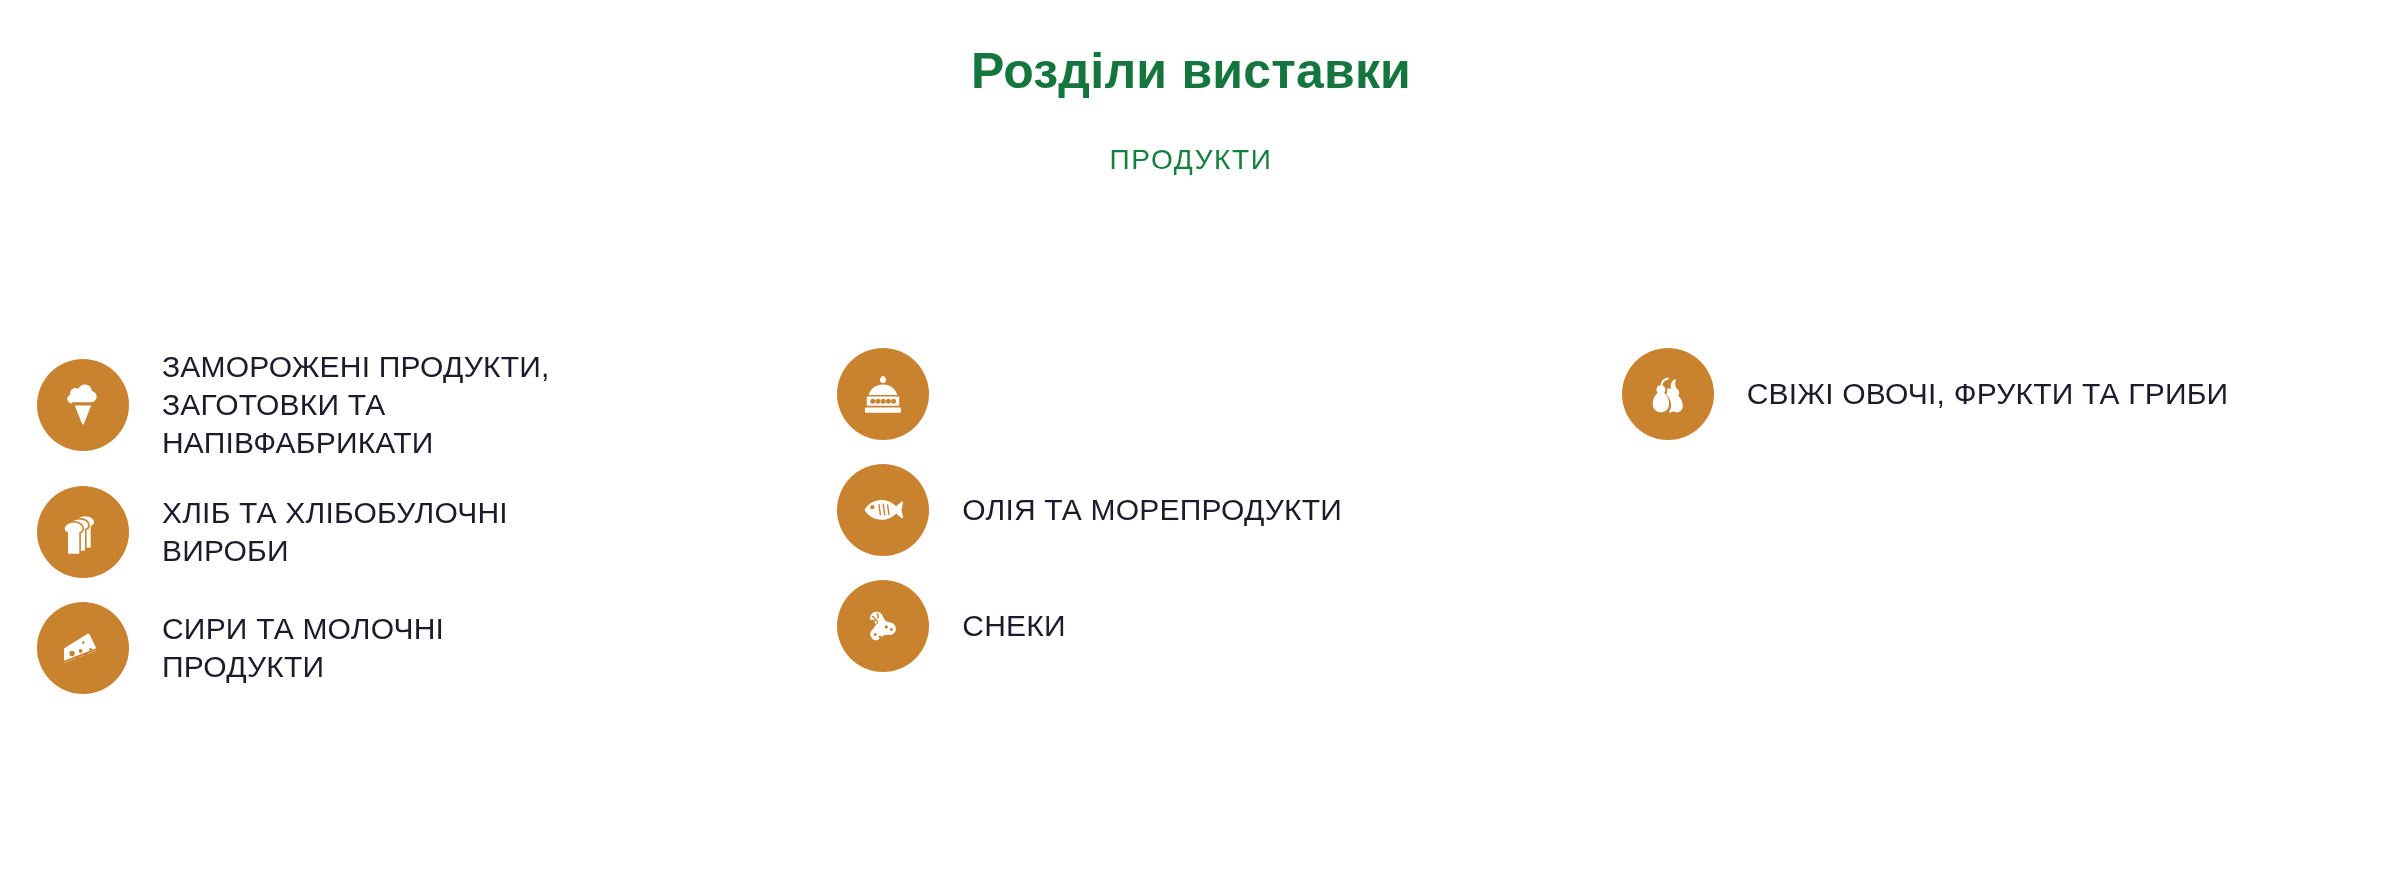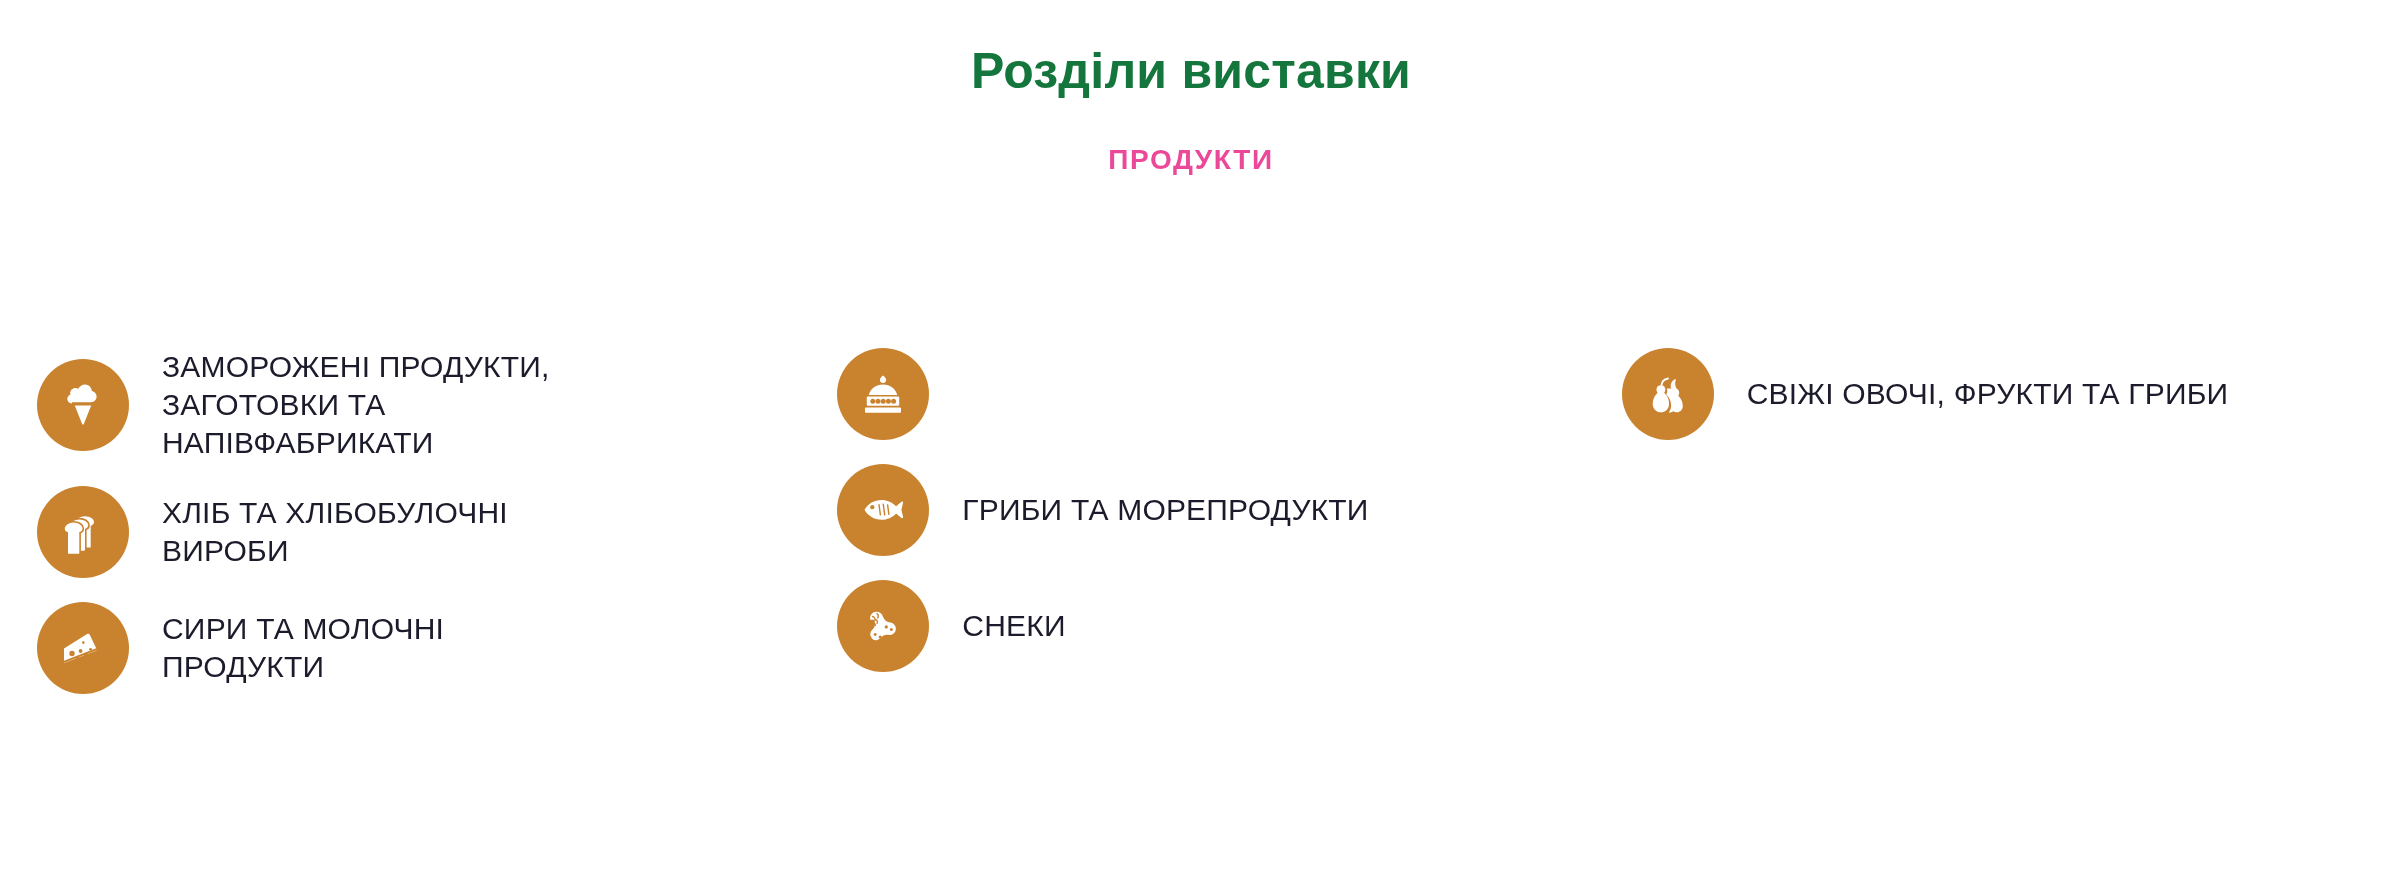--- a/index.html
+++ b/index.html
@@ -31,22 +31,22 @@
   .page-title {
     font-size: 50px;
     font-weight: bold;
     color: #14763c;
     letter-spacing: 0.2px;
     line-height: 1.1;
     margin: 0;
   }
   .page-subtitle {
     font-size: 28px;
-    font-weight: bold;
-    color: #ec4899;
+    font-weight: normal;
+    color: #15803d;
     letter-spacing: 1.6px;
     margin: 0;
     padding-top: 45px;
   }
 
   
   .columns {
     position: absolute;
     top: 348px;
     left: 0;
@@ -190,21 +190,21 @@
           <svg width="56" height="56" viewBox="0 0 56 56" aria-hidden="true">
             <g fill="#ffffff">
               <path d="M9.5 27.8c3.4-6.2 10-9.9 17-9.9 5.6 0 10.9 2.3 14.6 6.3l5.4-4.5c.7-.6 1.8 0 1.6.9l-1.7 7.2 1.7 7.2c.2.9-.9 1.5-1.6.9l-5.4-4.5c-3.7 4-9 6.3-14.6 6.3-7 0-13.6-3.7-17-9.9z"></path>
             </g>
             <g fill="#c9832f">
               <circle cx="17.3" cy="25.2" r="2.1"></circle>
               <path d="M24 22.6l1.4 10.2M28.3 22.3l1.4 10.6M32.6 22.9l1.3 9.4" stroke="#c9832f" stroke-width="1.4" fill="none" stroke-linecap="round"></path>
             </g>
           </svg>
         </span>
-        <span class="cat-label">ГРИБИ ТА МОРЕПРОДУКТИ</span>
+        <span class="cat-label">ОЛІЯ ТА МОРЕПРОДУКТИ</span>
       </div>
 
       <div class="cat-item">
         <span class="cat-icon">
           <svg width="56" height="56" viewBox="0 0 56 56" aria-hidden="true">
             <g fill="#ffffff" stroke="#c9832f" stroke-width="1.5">
               <path d="M14.6 22.4c-1.6-4.4 1.6-9 6.3-9.3 3.6-.2 6.6 2 7.8 5.3 1.2 3.3 4 5 6.8 5.4 3.9.5 6.6 4 6.1 7.8-.5 4-4.2 6.7-8.1 6-3.1-.6-5.5.6-7.1 2.7-2.4 3.1-6.9 3.5-9.7.9-3-2.8-2.9-7.5.1-10.1 2.3-2 3-5.2 1.8-8.7z"></path>
             </g>
             <g fill="none" stroke="#c9832f" stroke-width="1.3" stroke-linecap="round">
               <path d="M17.5 18.5c2.2.6 3 2.5 2.4 4.3M22 15.4c1.5 1.4 1.5 3.3.7 4.6M16.3 24.8c2.4-.4 3.8.9 4.2 2.6M20.5 21.3c1.9.9 2.2 2.7 1.5 4.2"></path>

